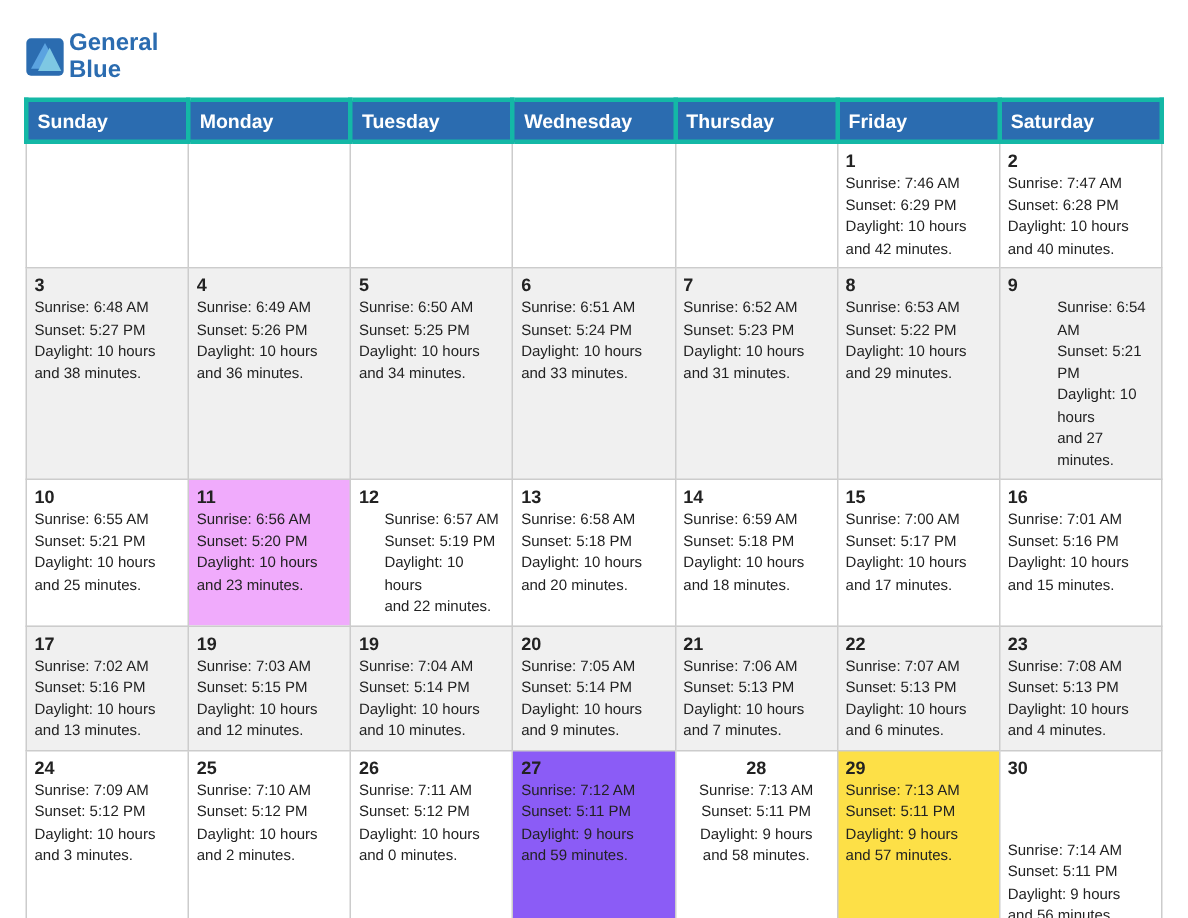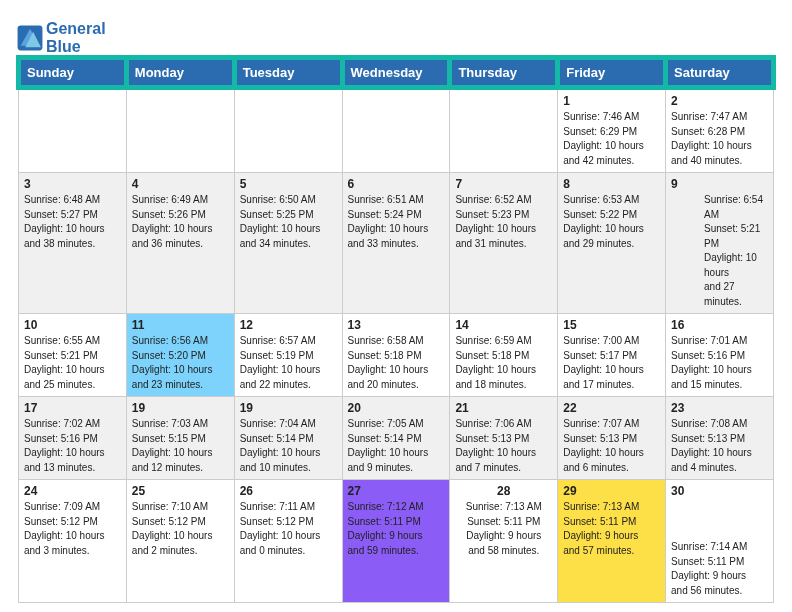--- a/index.html
+++ b/index.html
@@ -11,21 +11,21 @@
       overflow: hidden;
     }
     .container {
       width: 792px;
       padding: 16px 16px 8px 16px;
     }
     .header {
       display: flex;
       align-items: flex-start;
       justify-content: space-between;
-      margin-bottom: 0;
+      margin-bottom: 10px;
     }
     .logo {
       display: flex;
       align-items: center;
       margin-top: 4px;
     }
     .logo-icon {
       width: 28px;
       height: 28px;
       margin-right: 2px;
@@ -49,21 +49,21 @@
       border-collapse: collapse;
       table-layout: fixed;
     }
     .calendar th {
       background: #2b6cb0;
       color: #fff;
       font-size: 13px;
       font-weight: bold;
       text-align: left;
       padding: 5px 6px;
-      border: 5px solid #14b8a6;
+      border: 3px solid #14b8a6;
     }
     .calendar td {
       border: 1px solid #ccc;
       vertical-align: top;
       padding: 4px 5px;
       font-size: 10.5px;
       color: #222;
       background: #fff;
       height: 80px;
     }
@@ -206,30 +206,30 @@
           </td>
         </tr>
         <tr>
           <td style="background: rgb(255, 255, 255);">
             <span class="day-num">10</span>
             <div class="day-info" style="white-space: pre-line;">Sunrise: 6:55 AM
 Sunset: 5:21 PM
 Daylight: 10 hours
 and 25 minutes.</div>
           </td>
-          <td style="background: #7dd3fc;">
+          <td style="background: #f0abfc;">
             <span class="day-num">11</span>
             <div class="day-info" style="white-space: pre-line;">Sunrise: 6:56 AM
 Sunset: 5:20 PM
 Daylight: 10 hours
 and 23 minutes.</div>
           </td>
           <td style="background: rgb(255, 255, 255);">
             <span class="day-num">12</span>
-            <div class="day-info" style="white-space: pre-line;">Sunrise: 6:57 AM
+            <div class="day-info" style="white-space: pre-line; margin-left: 17px;">Sunrise: 6:57 AM
 Sunset: 5:19 PM
 Daylight: 10 hours
 and 22 minutes.</div>
           </td>
           <td style="background: rgb(255, 255, 255);">
             <span class="day-num">13</span>
             <div class="day-info" style="white-space: pre-line;">Sunrise: 6:58 AM
 Sunset: 5:18 PM
 Daylight: 10 hours
 and 20 minutes.</div>

